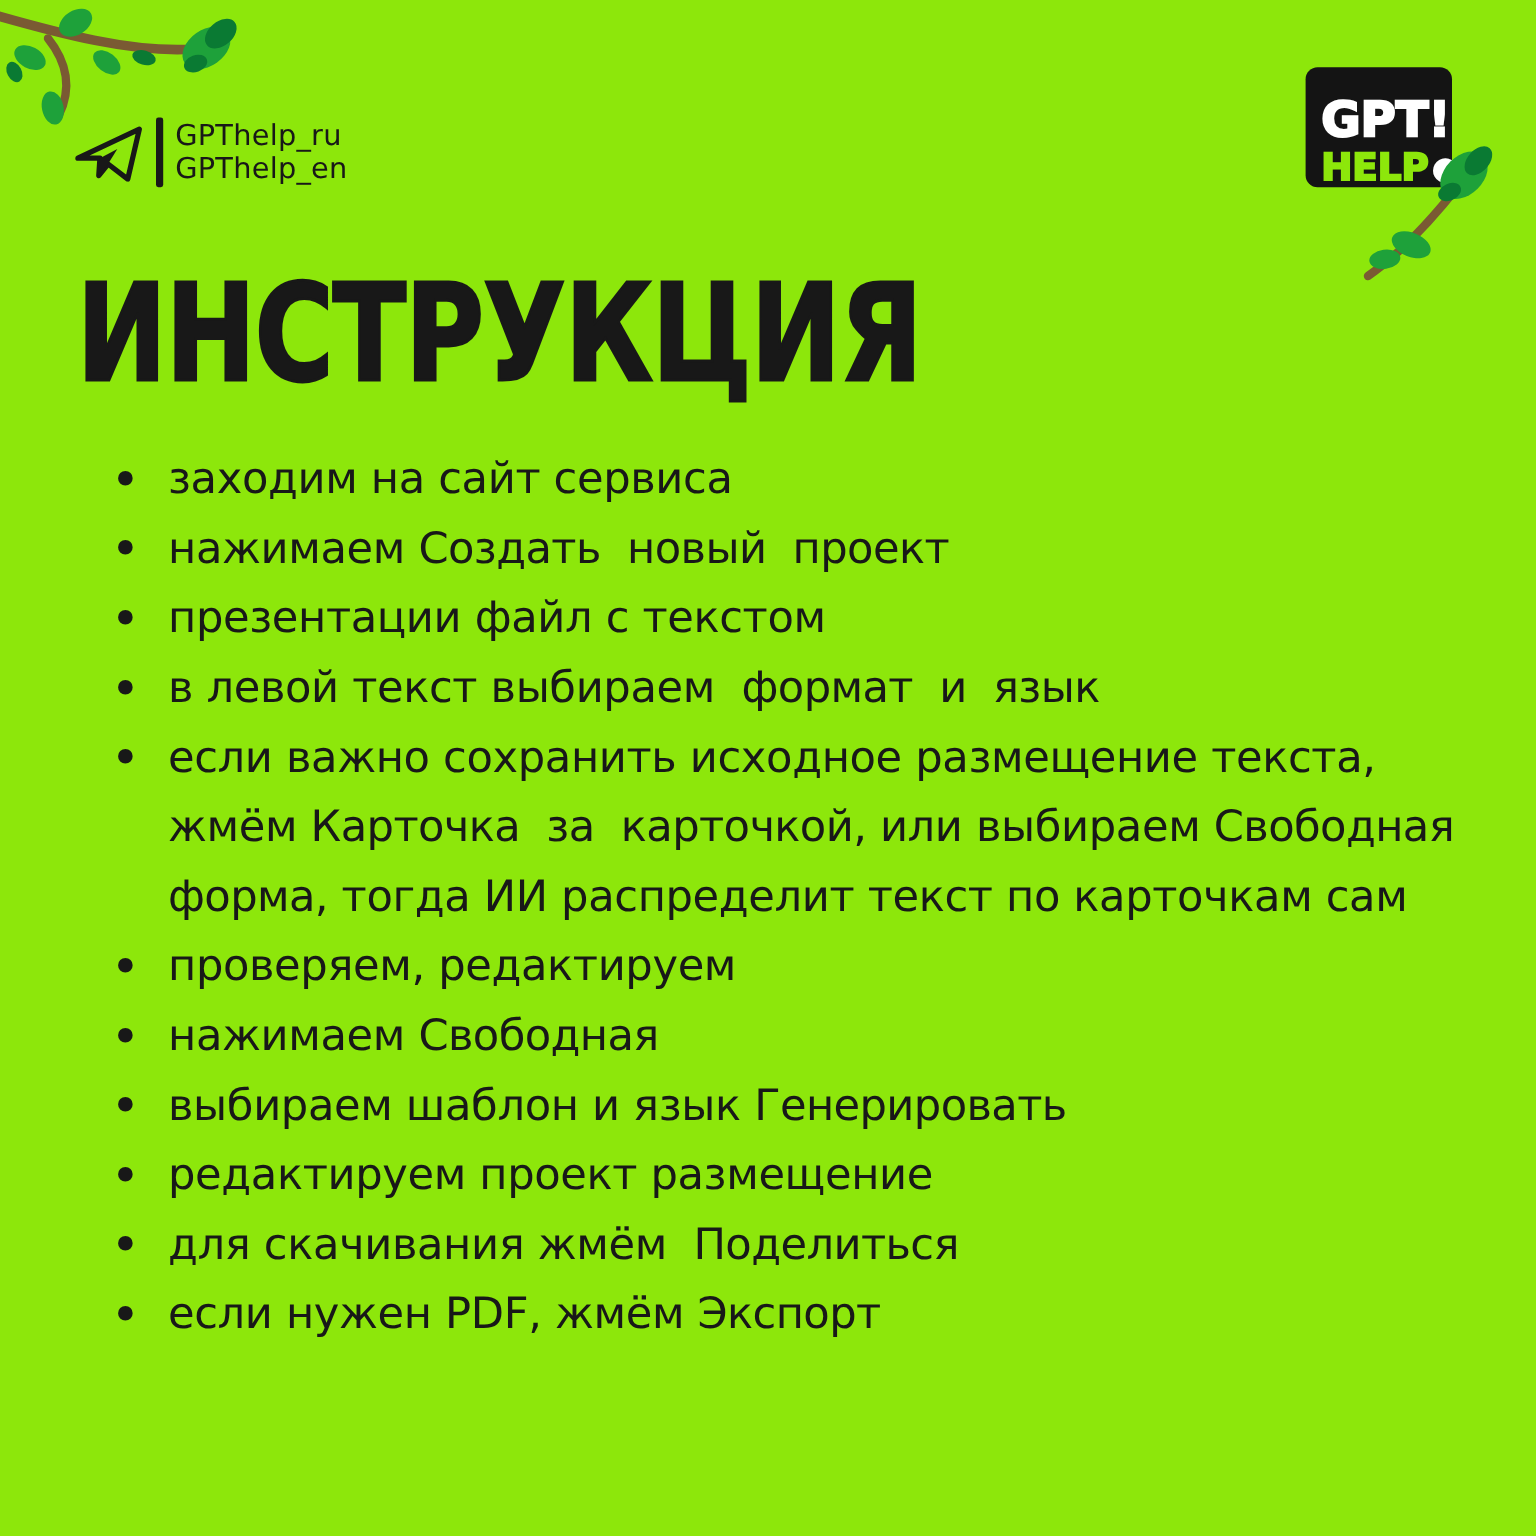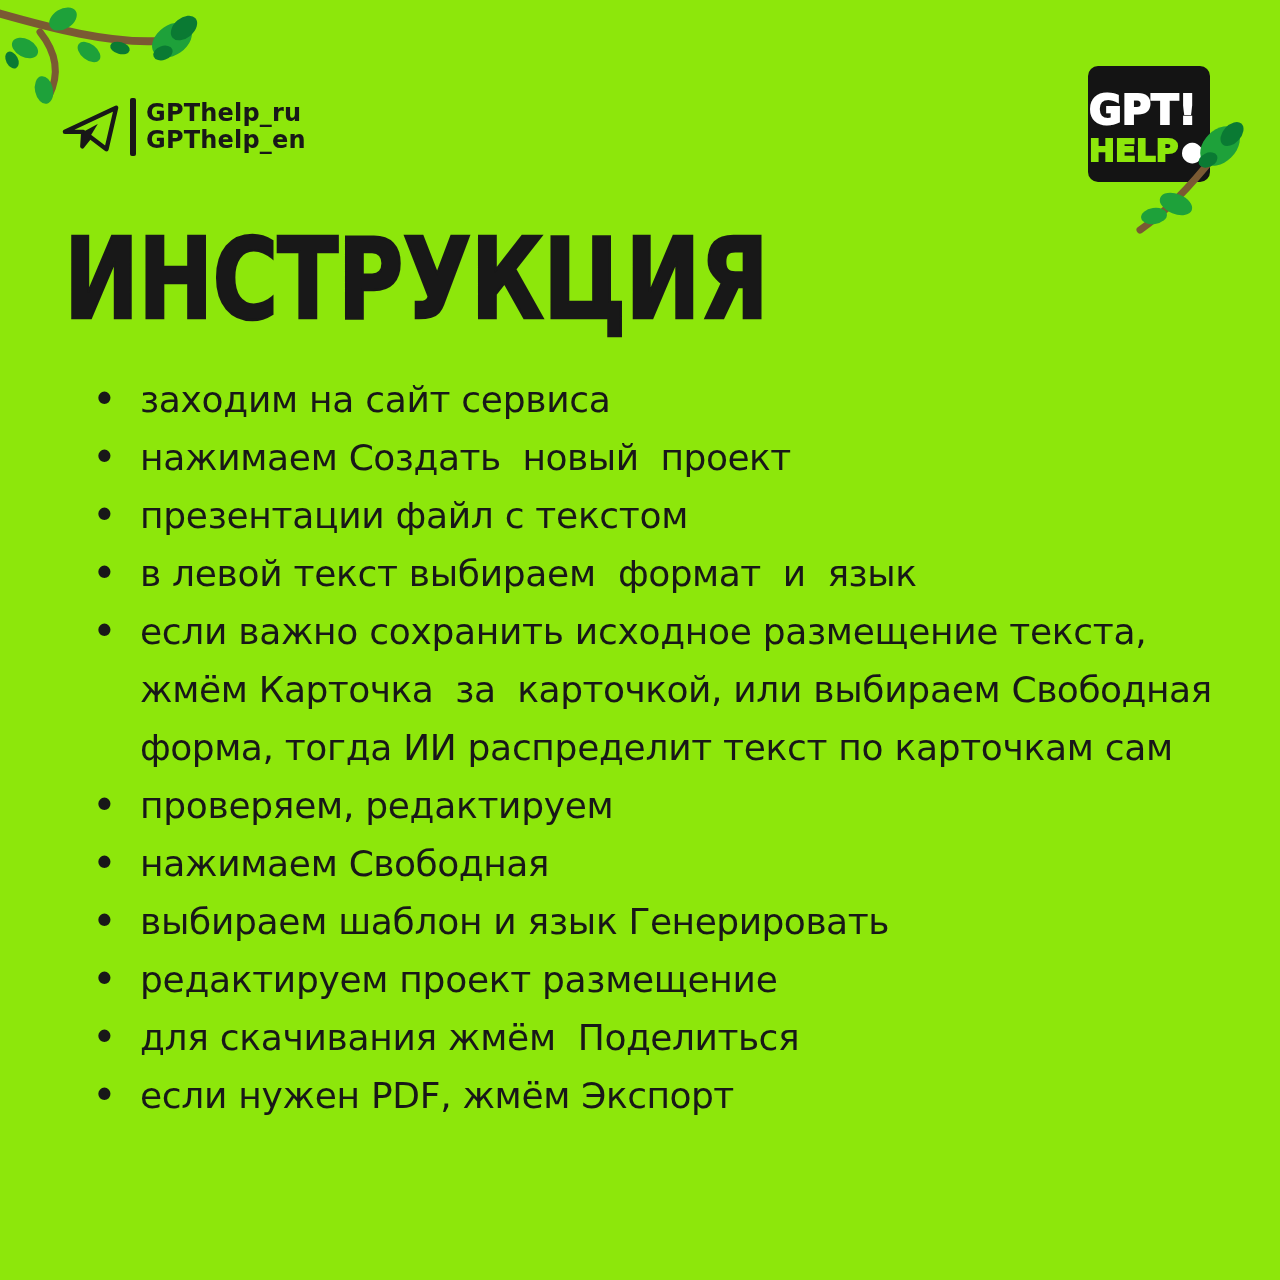--- a/index.html
+++ b/index.html
@@ -18,25 +18,25 @@
 
   
   .vine{position:absolute;left:0;top:0;width:215px;height:120px}
   .sprig{position:absolute;left:1128px;top:112px;width:130px;height:125px;z-index:3}
 
   
   .tg{position:absolute;left:62px;top:98px;display:flex;align-items:center;gap:10px}
   .tg-icon{width:58px;height:54px;flex:0 0 auto}
   .tg-bar{width:6px;height:58px;background:var(--ink);border-radius:2px}
   .tg-handles{display:flex;flex-direction:column;justify-content:center}
-  .tg-handle{font-size:24px;line-height:27px;letter-spacing:.2px;color:var(--ink);font-weight:700}
+  .tg-handle{font-size:24px;line-height:27px;letter-spacing:.2px;color:var(--ink);font-weight:400}
 
   
-  .logo{position:absolute;left:1088px;top:66px;width:122px;height:116px;background:var(--logo-bg);
-        border-radius:10px;padding:24px 0 0 1px;z-index:2}
+  .logo{position:absolute;left:1088px;top:56px;width:122px;height:100px;background:var(--logo-bg);
+        border-radius:10px;padding:24px 0 0 13px;z-index:2}
   .logo-line1{color:#fff;font-size:40px;font-weight:bold;line-height:1;letter-spacing:0;
         -webkit-text-stroke:2px #fff}
   .logo-line2{display:flex;margin-top:5px}
   .logo-line2-text{color:var(--logo-green);font-size:31px;font-weight:bold;line-height:1;
         -webkit-text-stroke:1.8px var(--logo-green)}
   .logo-dot{color:#fff;font-size:27px;line-height:1;margin-left:2px;transform:translateY(2px)}
 
   
   .title{position:absolute;left:64px;top:218px;font-size:112px;font-weight:bold;line-height:1.1;
          white-space:nowrap;color:var(--ink);letter-spacing:-1px;

